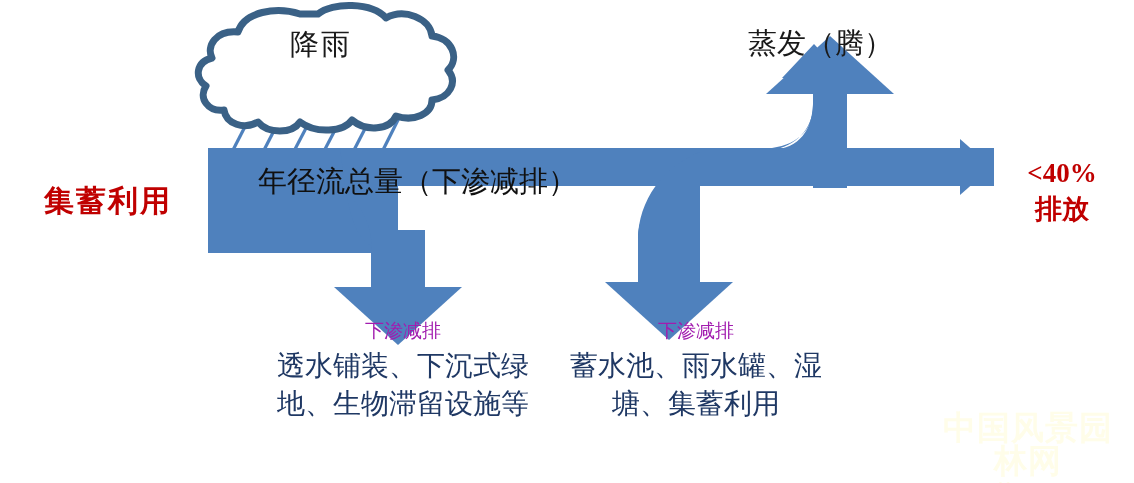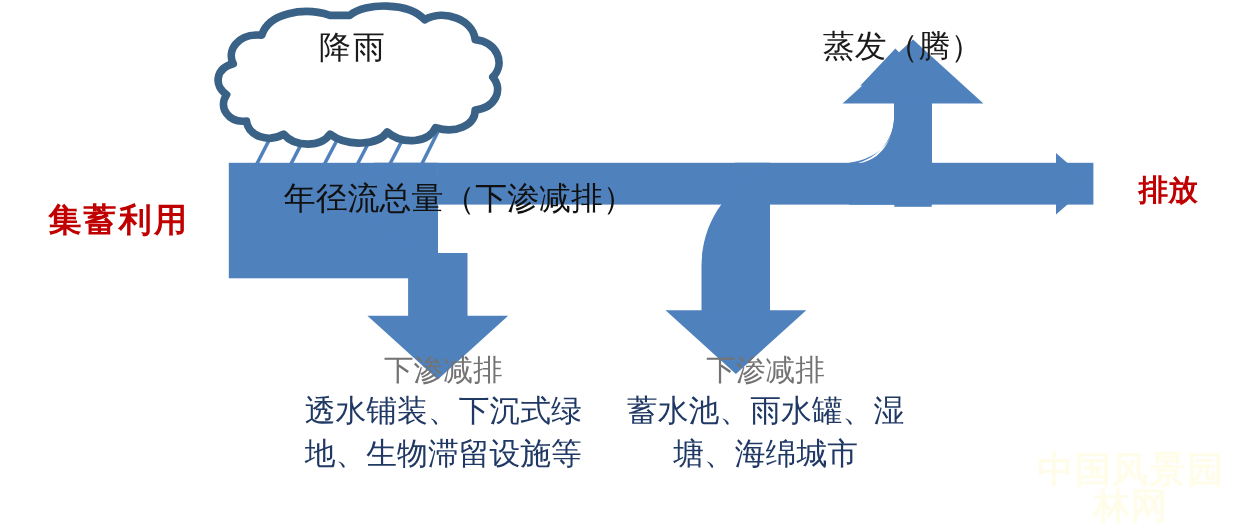--- a/index.html
+++ b/index.html
@@ -70,22 +70,22 @@
   #discharge-block .pct {
     display: block;
     font-family: "Liberation Serif", serif;
   }
   .branch-col {
     position: absolute;
     text-align: center;
     white-space: normal;
   }
   .branch-title {
-    font-size: 27px;
-    color: #737373;
+    font-size: 19px;
+    color: #a21caf;
     line-height: 1.2;
     display: block;
   }
   .branch-desc {
     font-size: 28px;
     color: #1F3864;
     line-height: 1.38;
     display: block;
     margin-top: 4px;
   }
@@ -245,31 +245,32 @@
 
   <div class="txt" id="sponge-city-label">集蓄利用</div>
 
   <div class="txt" id="evaporation-label">蒸发（腾）</div>
 
   <div class="txt" id="rainfall-label">降雨</div>
 
   <div class="txt" id="runoff-label">年径流总量（下渗减排）</div>
 
   <div class="txt" id="discharge-block">
+    <span class="pct">&lt;40%</span>
     <span>排放</span>
   </div>
 
   <div class="branch-col" id="branch-infiltration">
     <span class="branch-title">下渗减排</span>
     <span class="branch-desc">透水铺装、下沉式绿地、生物滞留设施等</span>
   </div>
 
   <div class="branch-col" id="branch-storage">
     <span class="branch-title">下渗减排</span>
-    <span class="branch-desc">蓄水池、雨水罐、湿塘、海绵城市</span>
+    <span class="branch-desc">蓄水池、雨水罐、湿塘、集蓄利用</span>
   </div>
 
   <div id="watermark">
     <span>中国风景园林网</span>
     <span class="wm-sub">chla.com.cn</span>
   </div>
 
 </div>
 
 </body></html>

